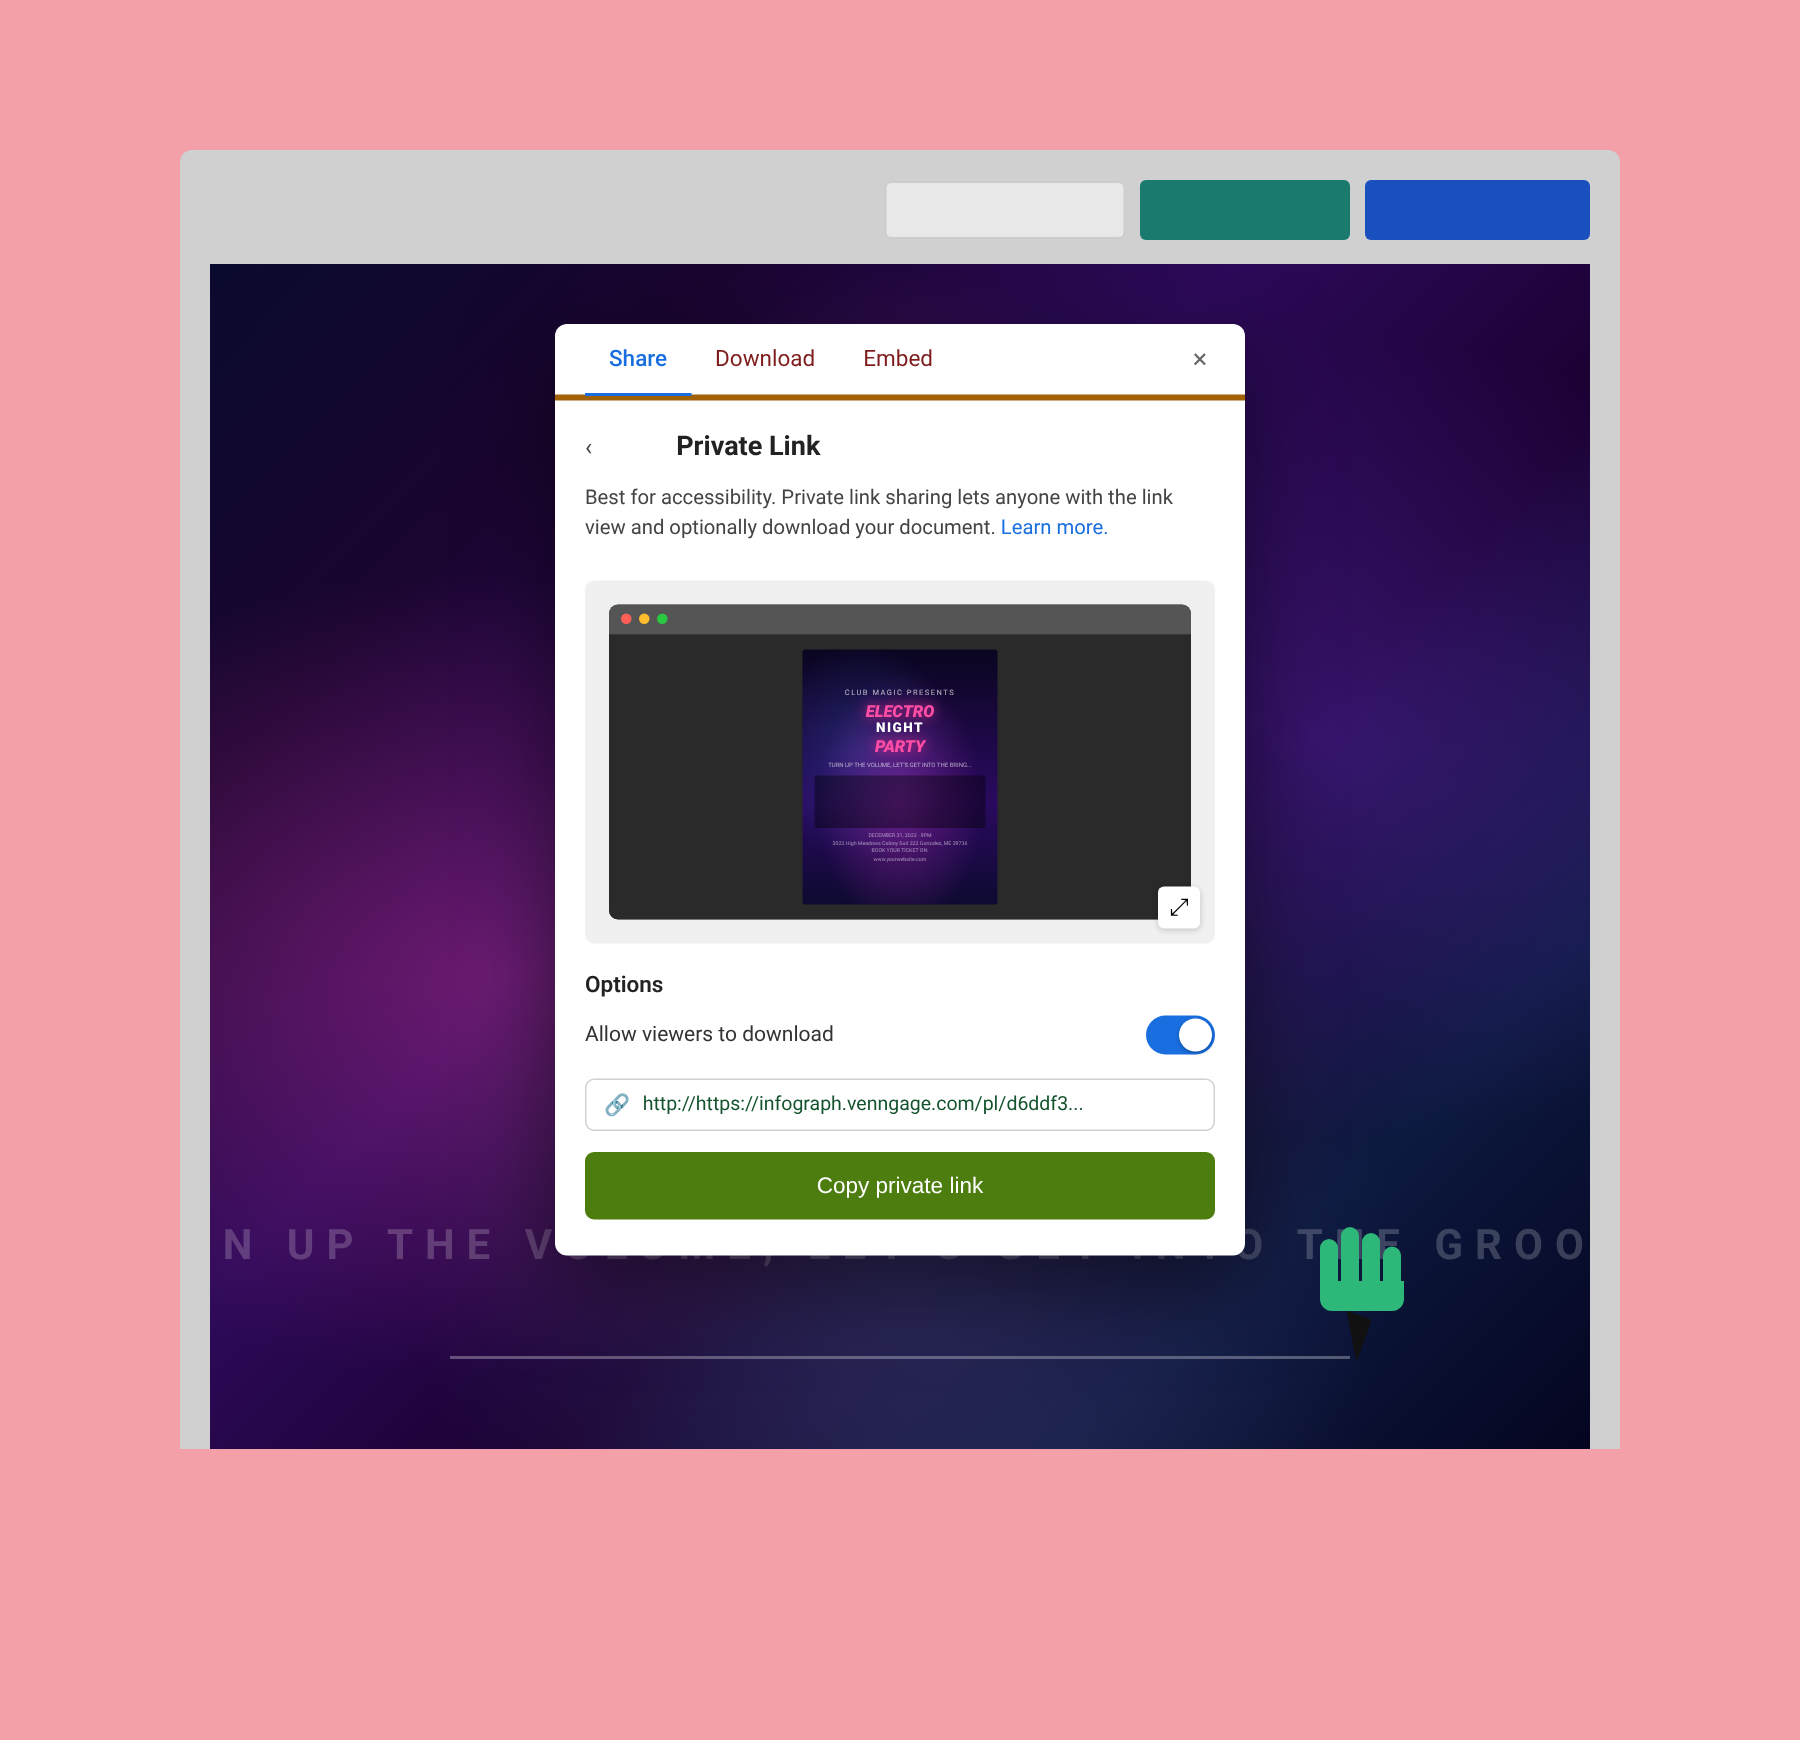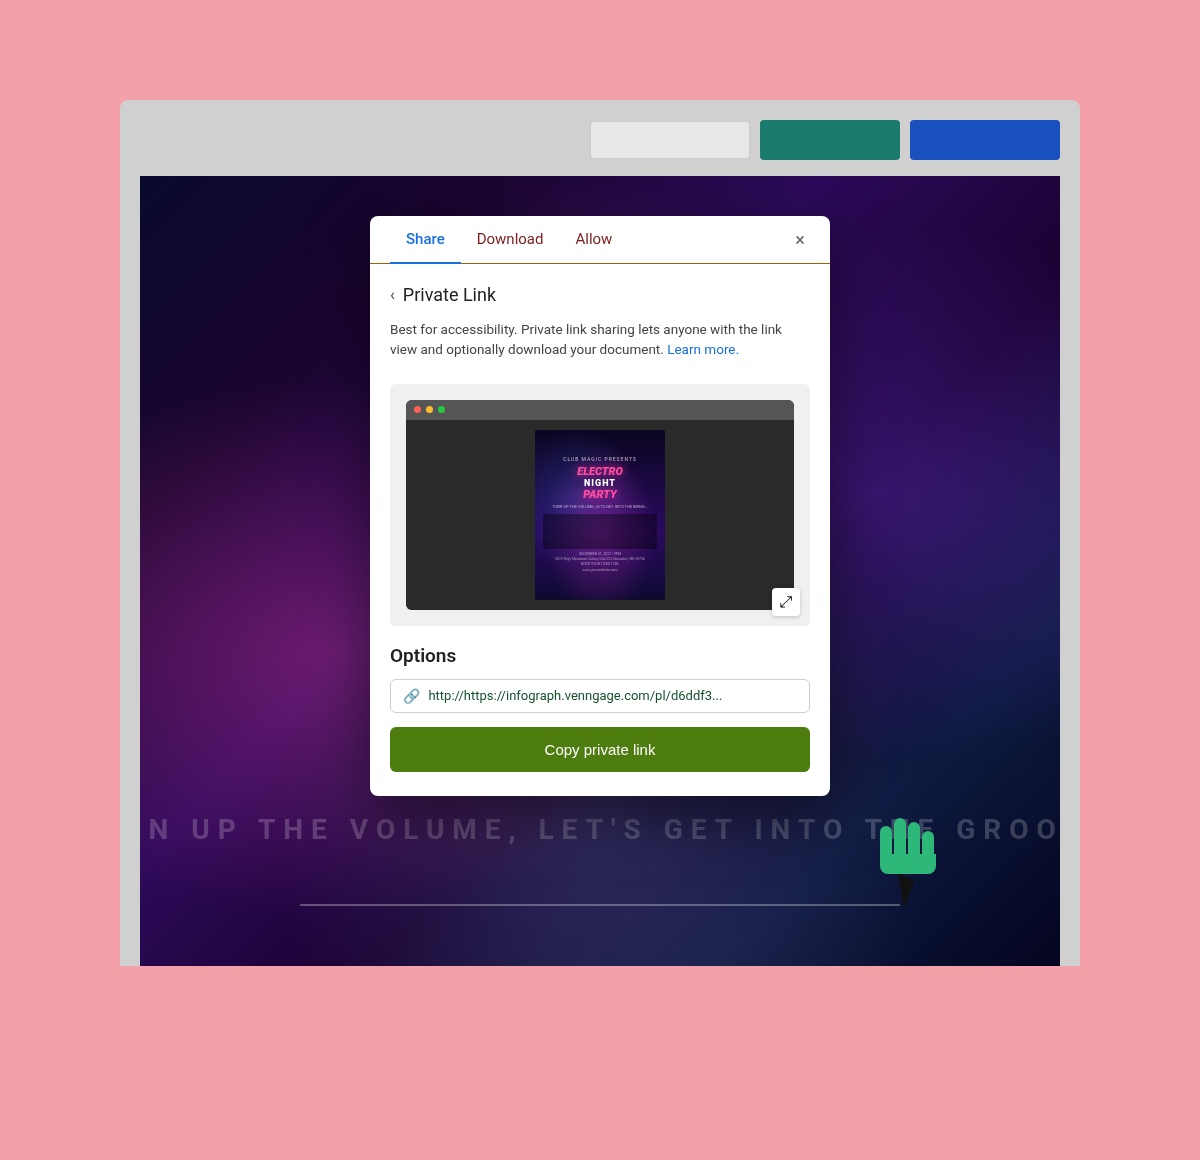--- a/index.html
+++ b/index.html
@@ -147,21 +147,21 @@
       border-radius: 8px;
       box-shadow: 0 20px 60px rgba(0,0,0,0.5);
       overflow: hidden;
     }
 
     
     .modal-tabs {
       display: flex;
       align-items: flex-end;
       padding: 0 20px;
-      border-bottom: 1px solid #a16207;
+      border-bottom: 4px solid #a16207;
       position: relative;
     }
 
     .modal-tab {
       padding: 14px 16px;
       font-size: 15px;
       color: #7f1d1d;
       cursor: pointer;
       border-bottom: 2px solid transparent;
       margin-bottom: -1px;
@@ -202,22 +202,23 @@
     }
 
     .back-arrow {
       color: #444;
       font-size: 16px;
       cursor: pointer;
     }
 
     .back-title {
       font-size: 18px;
-      font-weight: 400;
+      font-weight: 700;
       color: #222;
+      margin-left: 48px;
     }
 
     
     .modal-description {
       font-size: 13.5px;
       color: #444;
       line-height: 1.5;
       margin-bottom: 24px;
     }
 
@@ -367,21 +368,21 @@
       border-radius: 4px;
       display: flex;
       align-items: center;
       justify-content: center;
       cursor: pointer;
       box-shadow: 0 1px 4px rgba(0,0,0,0.2);
     }
 
     
     .options-title {
-      font-size: 19px;
+      font-size: 15px;
       font-weight: 600;
       color: #222;
       margin-bottom: 12px;
     }
 
     .option-row {
       display: flex;
       align-items: center;
       justify-content: space-between;
       margin-bottom: 16px;
@@ -534,21 +535,21 @@
     <span class="canvas-text-main">NI          TY</span>
     <span class="canvas-text-bottom">TURN UP THE VOLUME, LET'S GET INTO THE GROOVE!</span>
     <div class="canvas-divider"></div>
 
     <div class="modal-overlay">
       <div class="modal">
 
         <div class="modal-tabs">
           <div class="modal-tab active">Share</div>
           <div class="modal-tab">Download</div>
-          <div class="modal-tab">Allow</div>
+          <div class="modal-tab">Embed</div>
           <div class="modal-close">×</div>
         </div>
 
         <div class="modal-body">
 
           
           <div class="back-nav">
             <span class="back-arrow">‹</span>
             <span class="back-title">Private Link</span>
           </div>
@@ -587,20 +588,26 @@
               </div>
             </div>
             <div class="expand-btn">
               <span>⤢</span>
             </div>
           </div>
 
           
           <div class="options-title">Options</div>
 
+          <div class="option-row">
+            <span class="option-label">Allow viewers to download</span>
+            <div class="toggle-switch">
+              <div class="toggle-knob"></div>
+            </div>
+          </div>
 
           
           <div class="url-input-row">
             <span class="link-icon">🔗</span>
             <span class="url-text">http://https://infograph.venngage.com/pl/d6ddf3...</span>
           </div>
 
           
           <button class="copy-btn">Copy private link</button>
 

